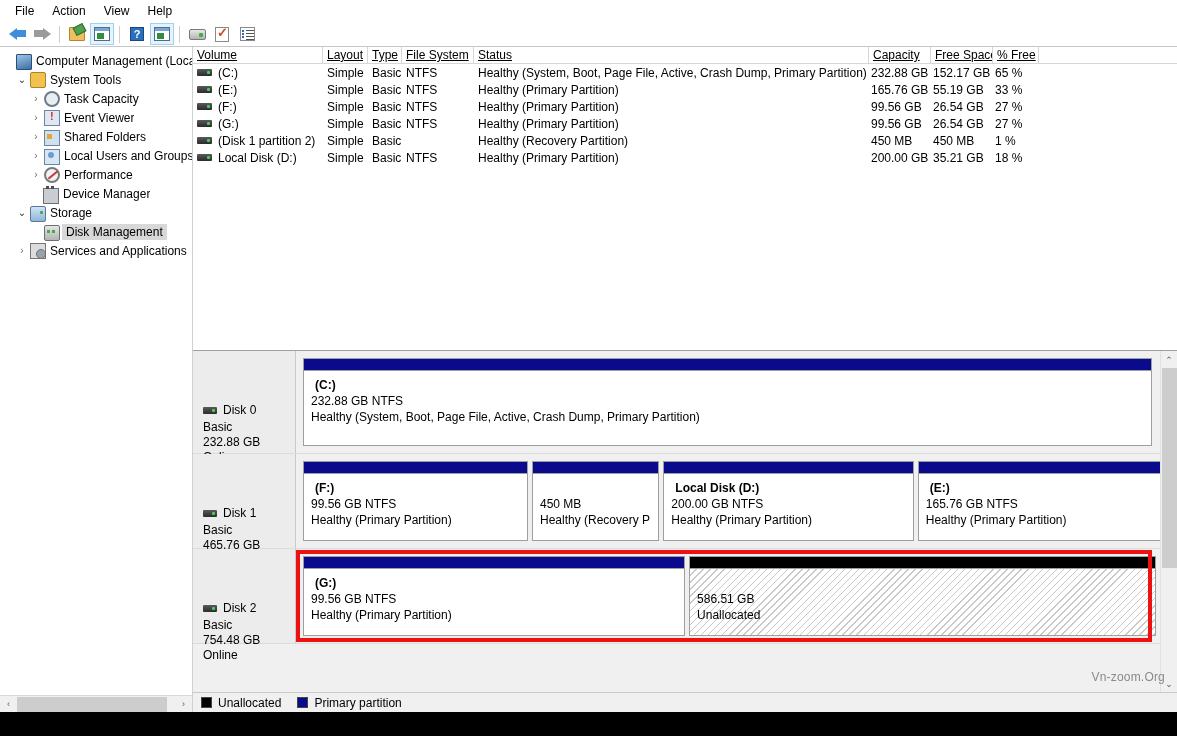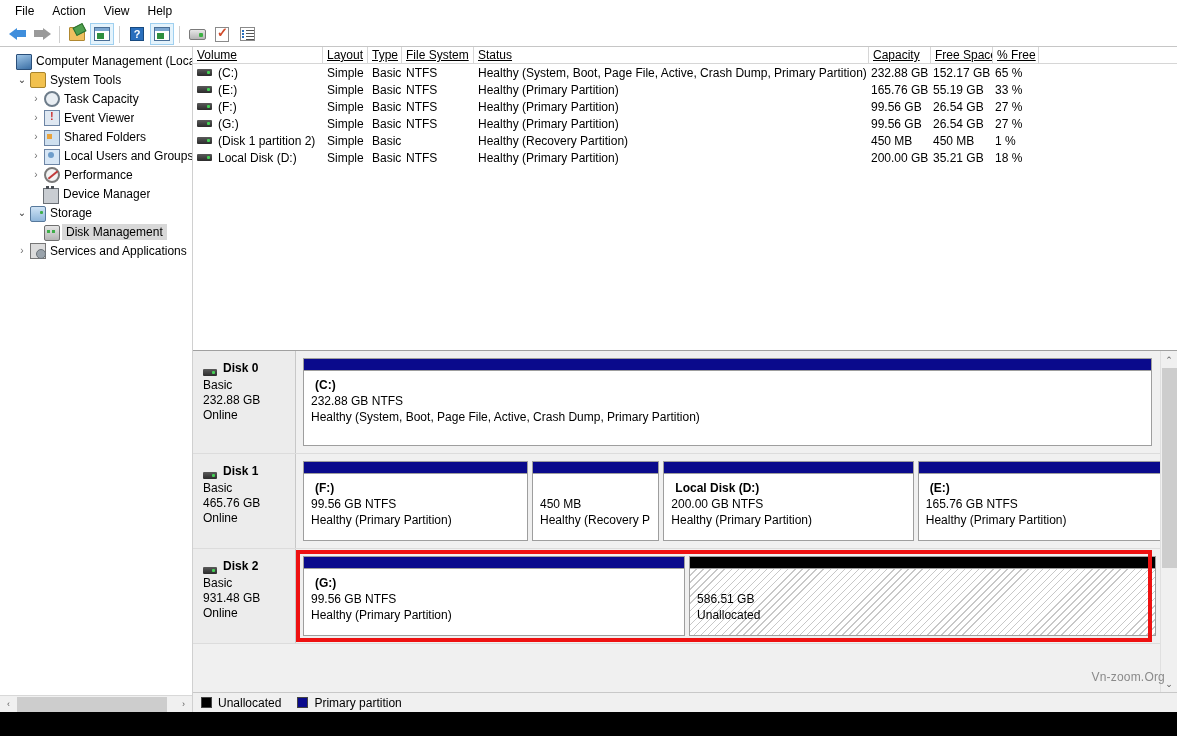--- a/index.html
+++ b/index.html
@@ -379,23 +379,24 @@
   .disk-info {
     width: 103px;
     flex: 0 0 103px;
     background: #ececec;
     border-right: 1px solid #c8c8c8;
     padding: 10px 0 0 10px;
     font-size: 12px;
     line-height: 15px;
   }
   .disk-info .dtitle {
-    font-weight: bold;
-    display: flex; align-items: flex-end;
+    font-weight: normal;
+    display: flex; align-items: center;
     margin-bottom: 2px;
+    margin-top: 42px;
   }
   .disk-info .dico {
     width: 14px; height: 7px;
     background: linear-gradient(#5a5a5a, #2b2b2b);
     border-radius: 1px;
     margin-right: 6px;
     position: relative;
     flex: 0 0 14px;
   }
   .disk-info .dico::after {
@@ -786,21 +787,21 @@
                 </div>
               </div>
             </div>
             <div class="disk-row">
               <div class="disk-info">
                 <div class="dtitle">
                   <span class="dico"></span>
                   <span>Disk 2</span>
                 </div>
                 <div>Basic</div>
-                <div>931.48 GB</div>
+                <div>754.48 GB</div>
                 <div>Online</div>
               </div>
               <div class="parts">
                 <div class="part" style="flex: 0 0 45%;">
                   <div class="bar"></div>
                   <div class="pbody">
                     <div class="pname">(G:)</div>
                     <div class="pline">99.56 GB NTFS</div>
                     <div class="pline">Healthy (Primary Partition)</div>
                   </div>

